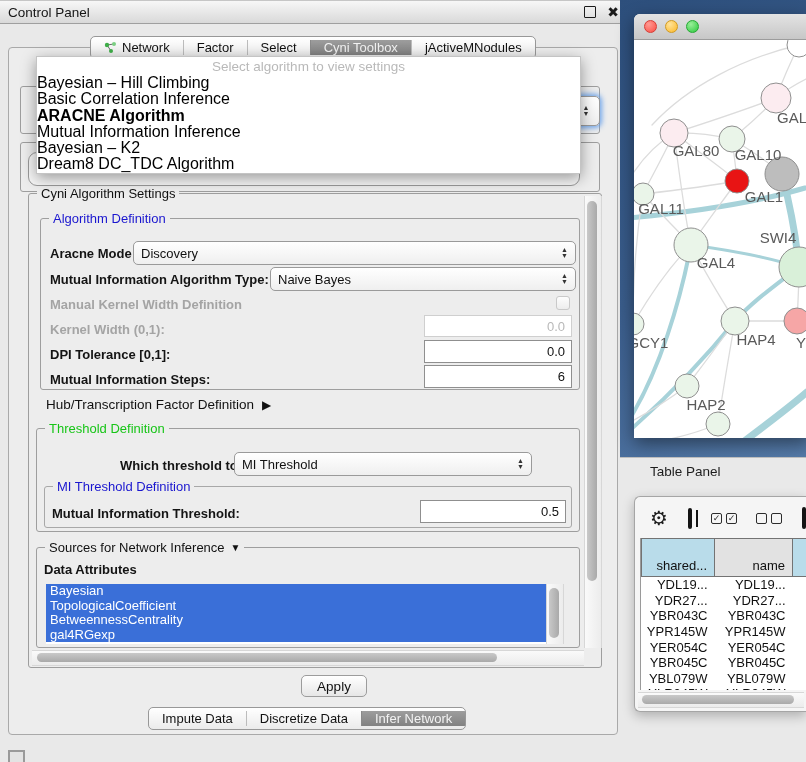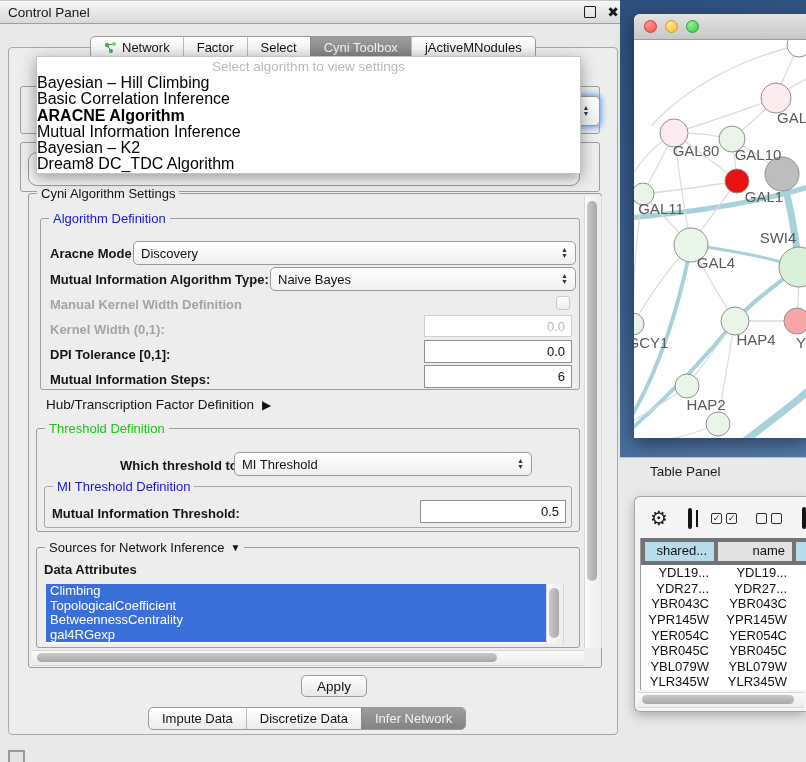--- a/index.html
+++ b/index.html
@@ -1,17 +1,17 @@
 <!DOCTYPE html>
 <html><head>
 <meta charset="utf-8">
 <style>
   html,body{margin:0;padding:0;background:#e9e9e9;font-family:"Liberation Sans","DejaVu Sans",sans-serif;}
   #page{position:relative;width:806px;height:762px;overflow:hidden;background:#e9e9e9;font-size:13px;color:#111;}
-  .abs{position:absolute;}
+  .abs{position:absolute;align-items:center;}
 
   
   .titlebar{left:0;top:8;width:627px;height:24px;background:linear-gradient(#f7f7f7,#d9d9d9);
     border-top:1px solid #c6c6c6;border-bottom:1px solid #9f9f9f;display:flex;align-items:center;padding:0 8px;box-sizing:border-box;}
   .titlebar .ttl{font-size:13.5px;color:#161616;}
   .tb-icons{margin-left:auto;display:flex;gap:11px;align-items:center;}
   .float-ic{width:10px;height:10px;border:1.6px solid #1b1b1b;border-radius:1px;}
   .close-ic{font-weight:bold;font-size:14px;color:#1b1b1b;line-height:10px;}
 
   .mainpanel{left:8px;top:47px;width:610px;height:688px;background:#ededed;border:1px solid #a9a9a9;border-radius:4px;box-sizing:border-box;}
@@ -72,21 +72,21 @@
 
   .ttoolbar{position:absolute;left:640px;top:503px;width:166px;height:30px;display:flex;align-items:center;gap:0;}
   .gear{font-size:20px;color:#1c1c1c;margin-left:10px;line-height:20px;}
   .splitcol{width:19px;height:21px;border:2px solid #141414;border-radius:3px;margin-left:20px;position:relative;box-sizing:border-box;}
   .splitcol::after{content:"";position:absolute;left:6.5px;top:0;width:2px;height:17px;background:#141414;}
   .cb{width:11px;height:11px;border:1.5px solid #2c2c2c;border-radius:2px;display:inline-flex;align-items:center;justify-content:center;font-size:9px;line-height:9px;box-sizing:border-box;color:#2c2c2c;}
   .cbgrp{display:flex;gap:4px;margin-left:19px;}
   .docic{width:16px;height:22px;border:2px solid #141414;border-radius:2px;margin-left:20px;box-sizing:border-box;}
 
   table.dtable{border-collapse:collapse;font-size:13px;background:#fff;}
-  table.dtable th{font-weight:normal;text-align:right;padding:0 7px 2px 2px;border:4px solid #737373;height:17px;background:#e2e2e2;}
+  table.dtable th{font-weight:normal;text-align:right;padding:18px 7px 2px 2px;border:1px solid #737373;height:17px;background:#e2e2e2;}
   table.dtable th.acc{background:#b9dcea;}
   table.dtable td{text-align:right;padding:0 7px 0 2px;height:15.6px;border:none;white-space:nowrap;}
 
   svg text{font-family:"Liberation Sans","DejaVu Sans",sans-serif;}
 </style>
 </head>
 <body>
 
 <div id="page">
 
@@ -200,21 +200,21 @@
   <div class="abs field" style="left:420px;top:500px;width:146px;height:23px;">0.5</div>
 
   <div class="abs gbox" style="left:36px;top:547px;width:544px;height:101px;">
     <span class="gleg" style="display:flex;align-items:center;gap:6px;">
       <span>Sources for Network Inference</span>
       <span style="font-size:10px;">▼</span>
     </span>
   </div>
   <div class="abs blabel" style="left:44px;top:562px;">Data Attributes</div>
   <div class="abs attrlist" id="attr-list" style="left:46px;top:584px;width:500px;height:60px;overflow:hidden;">
-      <div class="attr-item">Climbing</div>
+      <div class="attr-item">Bayesian</div>
       <div class="attr-item">TopologicalCoefficient</div>
       <div class="attr-item">BetweennessCentrality</div>
       <div class="attr-item">gal4RGexp</div>
     </div>
   <div class="abs vsb" style="left:546px;top:584px;width:16px;height:60px;">
     <span class="thumb" style="top:4px;height:50px;"></span>
   </div>
   <div class="abs hsb" style="left:32px;top:650px;width:552px;height:14px;">
     <span class="thumb" style="left:5px;width:460px;"></span>
   </div>

